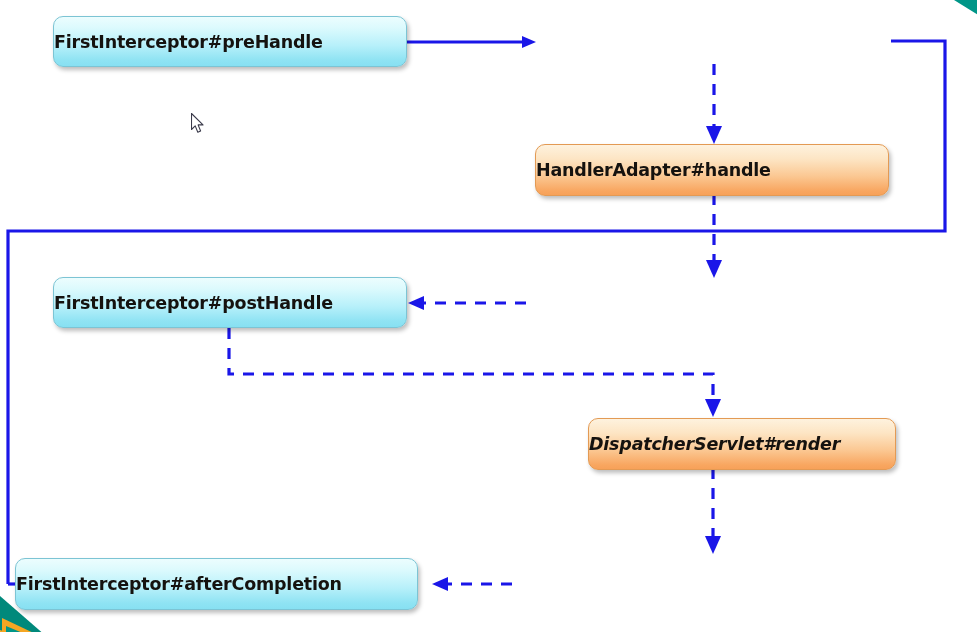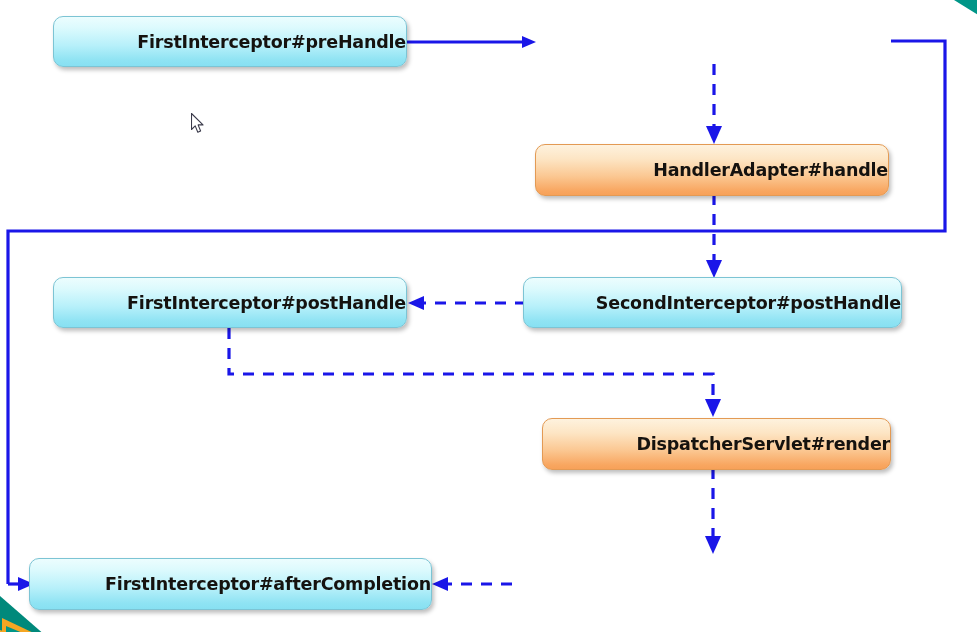--- a/index.html
+++ b/index.html
@@ -14,21 +14,21 @@
     background: #ffffff;
     overflow: hidden;
     font-family: "DejaVu Sans", sans-serif;
   }
   
   .node {
     position: absolute;
     box-sizing: border-box;
     display: flex;
     align-items: center;
-    justify-content: flex-end;
+    justify-content: flex-start;
     border-radius: 10px;
     font-size: 17.5px;
     font-weight: bold;
     color: #15120f;
     letter-spacing: -0.2px;
     text-align: center;
     white-space: nowrap;
     box-shadow: 2px 3px 4px rgba(0,0,0,0.26);
     z-index: 5;
   }
@@ -141,29 +141,26 @@
 
 
   <div class="node blue" style="left:53px; top:277px; width:354px; height:51px;">
     <span class="node-label">FirstInterceptor#postHandle</span>
   </div>
 
   <div class="node orange" style="left:535px; top:144px; width:354px; height:52px;">
     <span class="node-label">HandlerAdapter#handle</span>
   </div>
 
-  <div class="node blue" style="left:523px; top:277px; width:379px; height:51px;">
-    <span class="node-label">SecondInterceptor#postHandle</span>
-  </div>
 
-  <div class="node orange" style="left:542px; top:418px; width:349px; height:52px;">
+  <div class="node orange" style="left:588px; top:418px; width:308px; height:52px;font-style:italic;">
     <span class="node-label">DispatcherServlet#render</span>
   </div>
 
-  <div class="node blue" style="left:29px; top:558px; width:403px; height:52px;">
+  <div class="node blue" style="left:15px; top:558px; width:403px; height:52px;">
     <span class="node-label">FirstInterceptor#afterCompletion</span>
   </div>
 
 
   <svg class="cursor" style="left:191px; top:113px;" width="16" height="22" viewBox="0 0 16 22">
     <polygon points="0.5,0.5 0.5,16.5 4.2,12.9 6.8,19.2 9.6,18.0 7.1,11.9 12.0,11.9" fill="#ffffff" stroke="#3a3a4a" stroke-width="1.1" stroke-linejoin="round"></polygon>
   </svg>
 
 </div>
 

